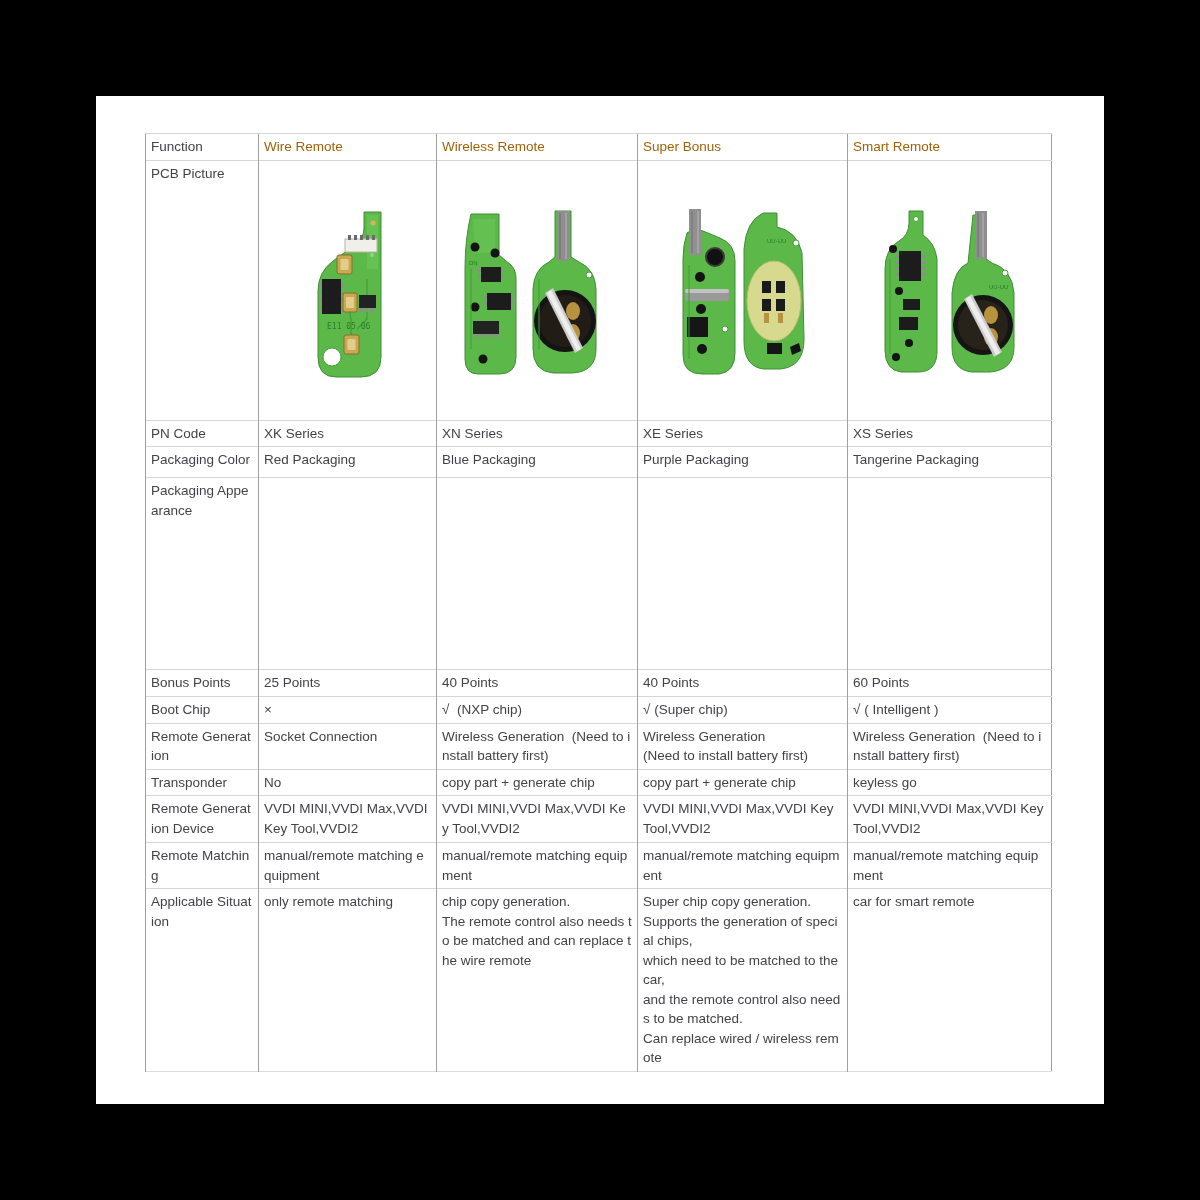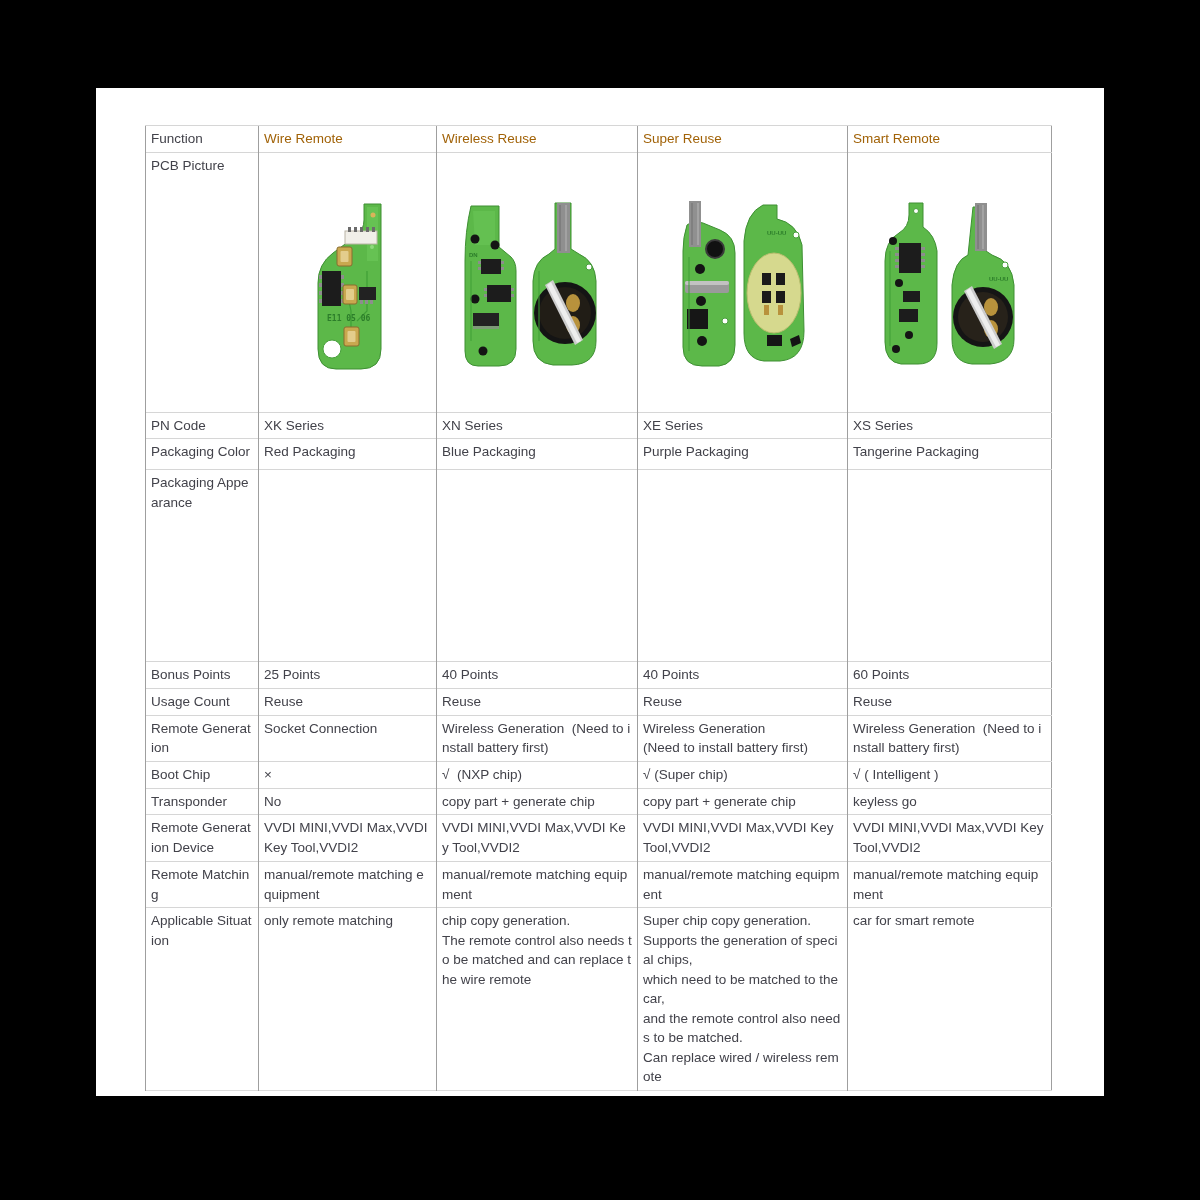--- a/index.html
+++ b/index.html
@@ -2,21 +2,21 @@
 <html><head>
 <meta charset="utf-8">
 <style>
   html,body { margin:0; padding:0; }
   body {
     width:1200px; height:1200px; background:#000;
     position:relative; overflow:hidden;
     font-family:"Liberation Sans", sans-serif;
   }
   .panel {
-    position:absolute; left:96px; top:88px; width:1008px; height:1008px;
+    position:absolute; left:96px; top:96px; width:1008px; height:1008px;
     background:#ffffff;
   }
   table.spec {
     position:absolute; left:49px; top:37px;
     border-collapse:collapse; table-layout:fixed;
     border-right:1px solid #9f9f9f;
     border-bottom:1px solid #dcdcdc;
     border-top:1px solid #d6d6d6;
   }
   table.spec td {
@@ -24,42 +24,42 @@
     border-top:1px solid #d6d6d6;
     padding:3px 5px;
     font-size:13.5px; line-height:19.5px;
     color:#42424a;
     vertical-align:top; text-align:left;
     white-space:pre-wrap; word-break:break-all;
     overflow:hidden;
   }
   table.spec td.hdr-link { color:#a16207; }
   table.spec td.img-cell { padding:0; }
-  .pcb-wrap { display:flex; justify-content:center; align-items:flex-start; padding-top:9px;font-weight:bold; }
+  .pcb-wrap { display:flex; justify-content:center; align-items:flex-start; padding-top:9px; }
   svg { display:block; }
 </style>
 </head>
 <body>
 
 <div class="panel">
   <table class="spec">
     <colgroup>
       <col style="width:113px">
         <col style="width:178px">
         <col style="width:201px">
         <col style="width:210px">
         <col style="width:204px">
     </colgroup>
 
     <tbody>
         <tr style="height:25px">
       <td>Function</td>
       <td class="hdr-link">Wire Remote</td>
-      <td class="hdr-link">Wireless Reuse</td>
-      <td class="hdr-link">Super Reuse</td>
+      <td class="hdr-link">Wireless Remote</td>
+      <td class="hdr-link">Super Bonus</td>
       <td class="hdr-link">Smart Remote</td>
     </tr>
 
     <tr style="height:189px">
       <td>PCB Picture</td>
       <td class="img-cell">
         <div class="pcb-wrap">
           
           <svg width="82" height="172" viewBox="0 0 82 172">
             <path d="M57,3 L74,3 L74,148 Q74,168 54,168 L29,168 Q11,168 11,148 L11,82 Q11,63 26,52 L49,35 Q57,29 57,19 Z" fill="#5cb849" stroke="#3e8f33" stroke-width="1"></path>
@@ -236,44 +236,37 @@
     </tr>
 
     <tr style="height:26px">
       <td>Bonus Points</td>
       <td>25 Points</td>
       <td>40 Points</td>
       <td>40 Points</td>
       <td>60 Points</td>
     </tr>
 
+
+
     <tr style="height:27px">
-      <td>Usage Count</td>
-      <td>Reuse</td>
-      <td>Reuse</td>
-      <td>Reuse</td>
-      <td>Reuse</td>
-    </tr>
-
+      <td>Boot Chip</td>
+      <td>×</td>
+      <td>√  (NXP chip)</td>
+      <td>√ (Super chip)</td>
+      <td>√ ( Intelligent )</td>
+    </tr>
 
     <tr style="height:46px">
       <td>Remote Generation</td>
       <td>Socket Connection</td>
       <td>Wireless Generation  (Need to install battery first)</td>
       <td>Wireless Generation
 (Need to install battery first)</td>
       <td>Wireless Generation  (Need to install battery first)</td>
-    </tr>
-
-    <tr style="height:27px">
-      <td>Boot Chip</td>
-      <td>×</td>
-      <td>√  (NXP chip)</td>
-      <td>√ (Super chip)</td>
-      <td>√ ( Intelligent )</td>
     </tr>
 
     <tr style="height:26px">
       <td>Transponder</td>
       <td>No</td>
       <td>copy part + generate chip</td>
       <td>copy part + generate chip</td>
       <td>keyless go</td>
     </tr>
 

